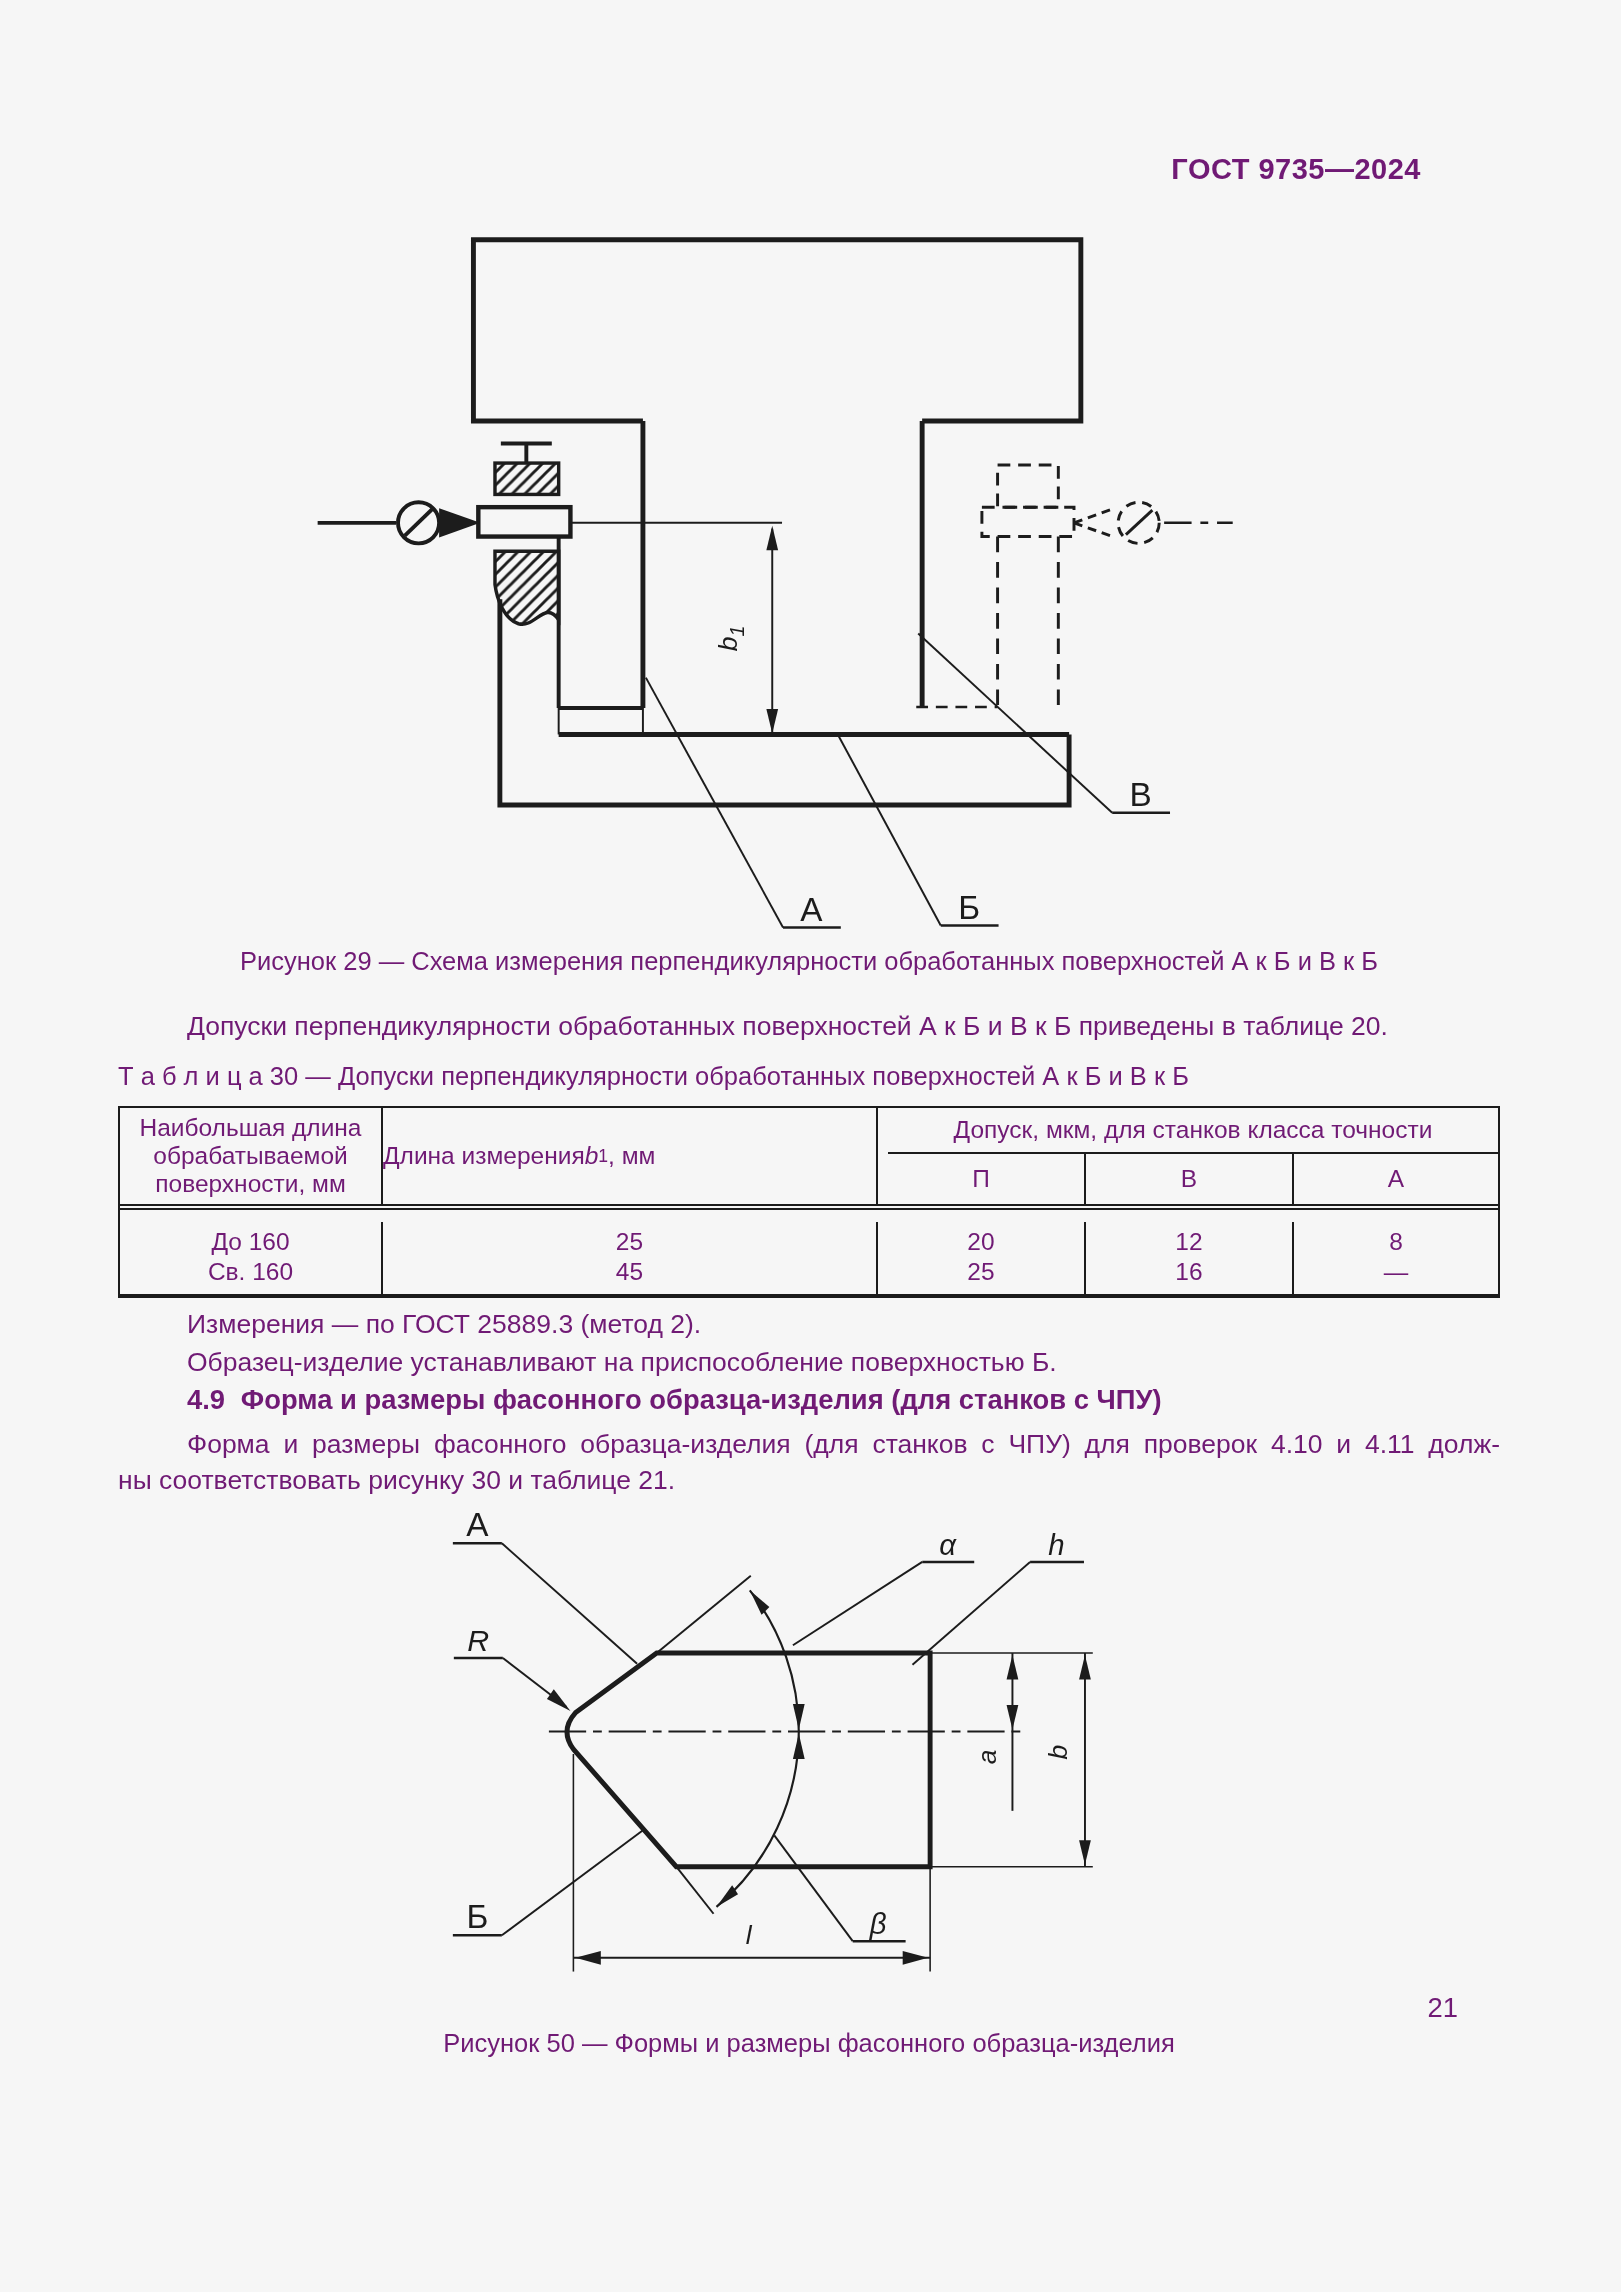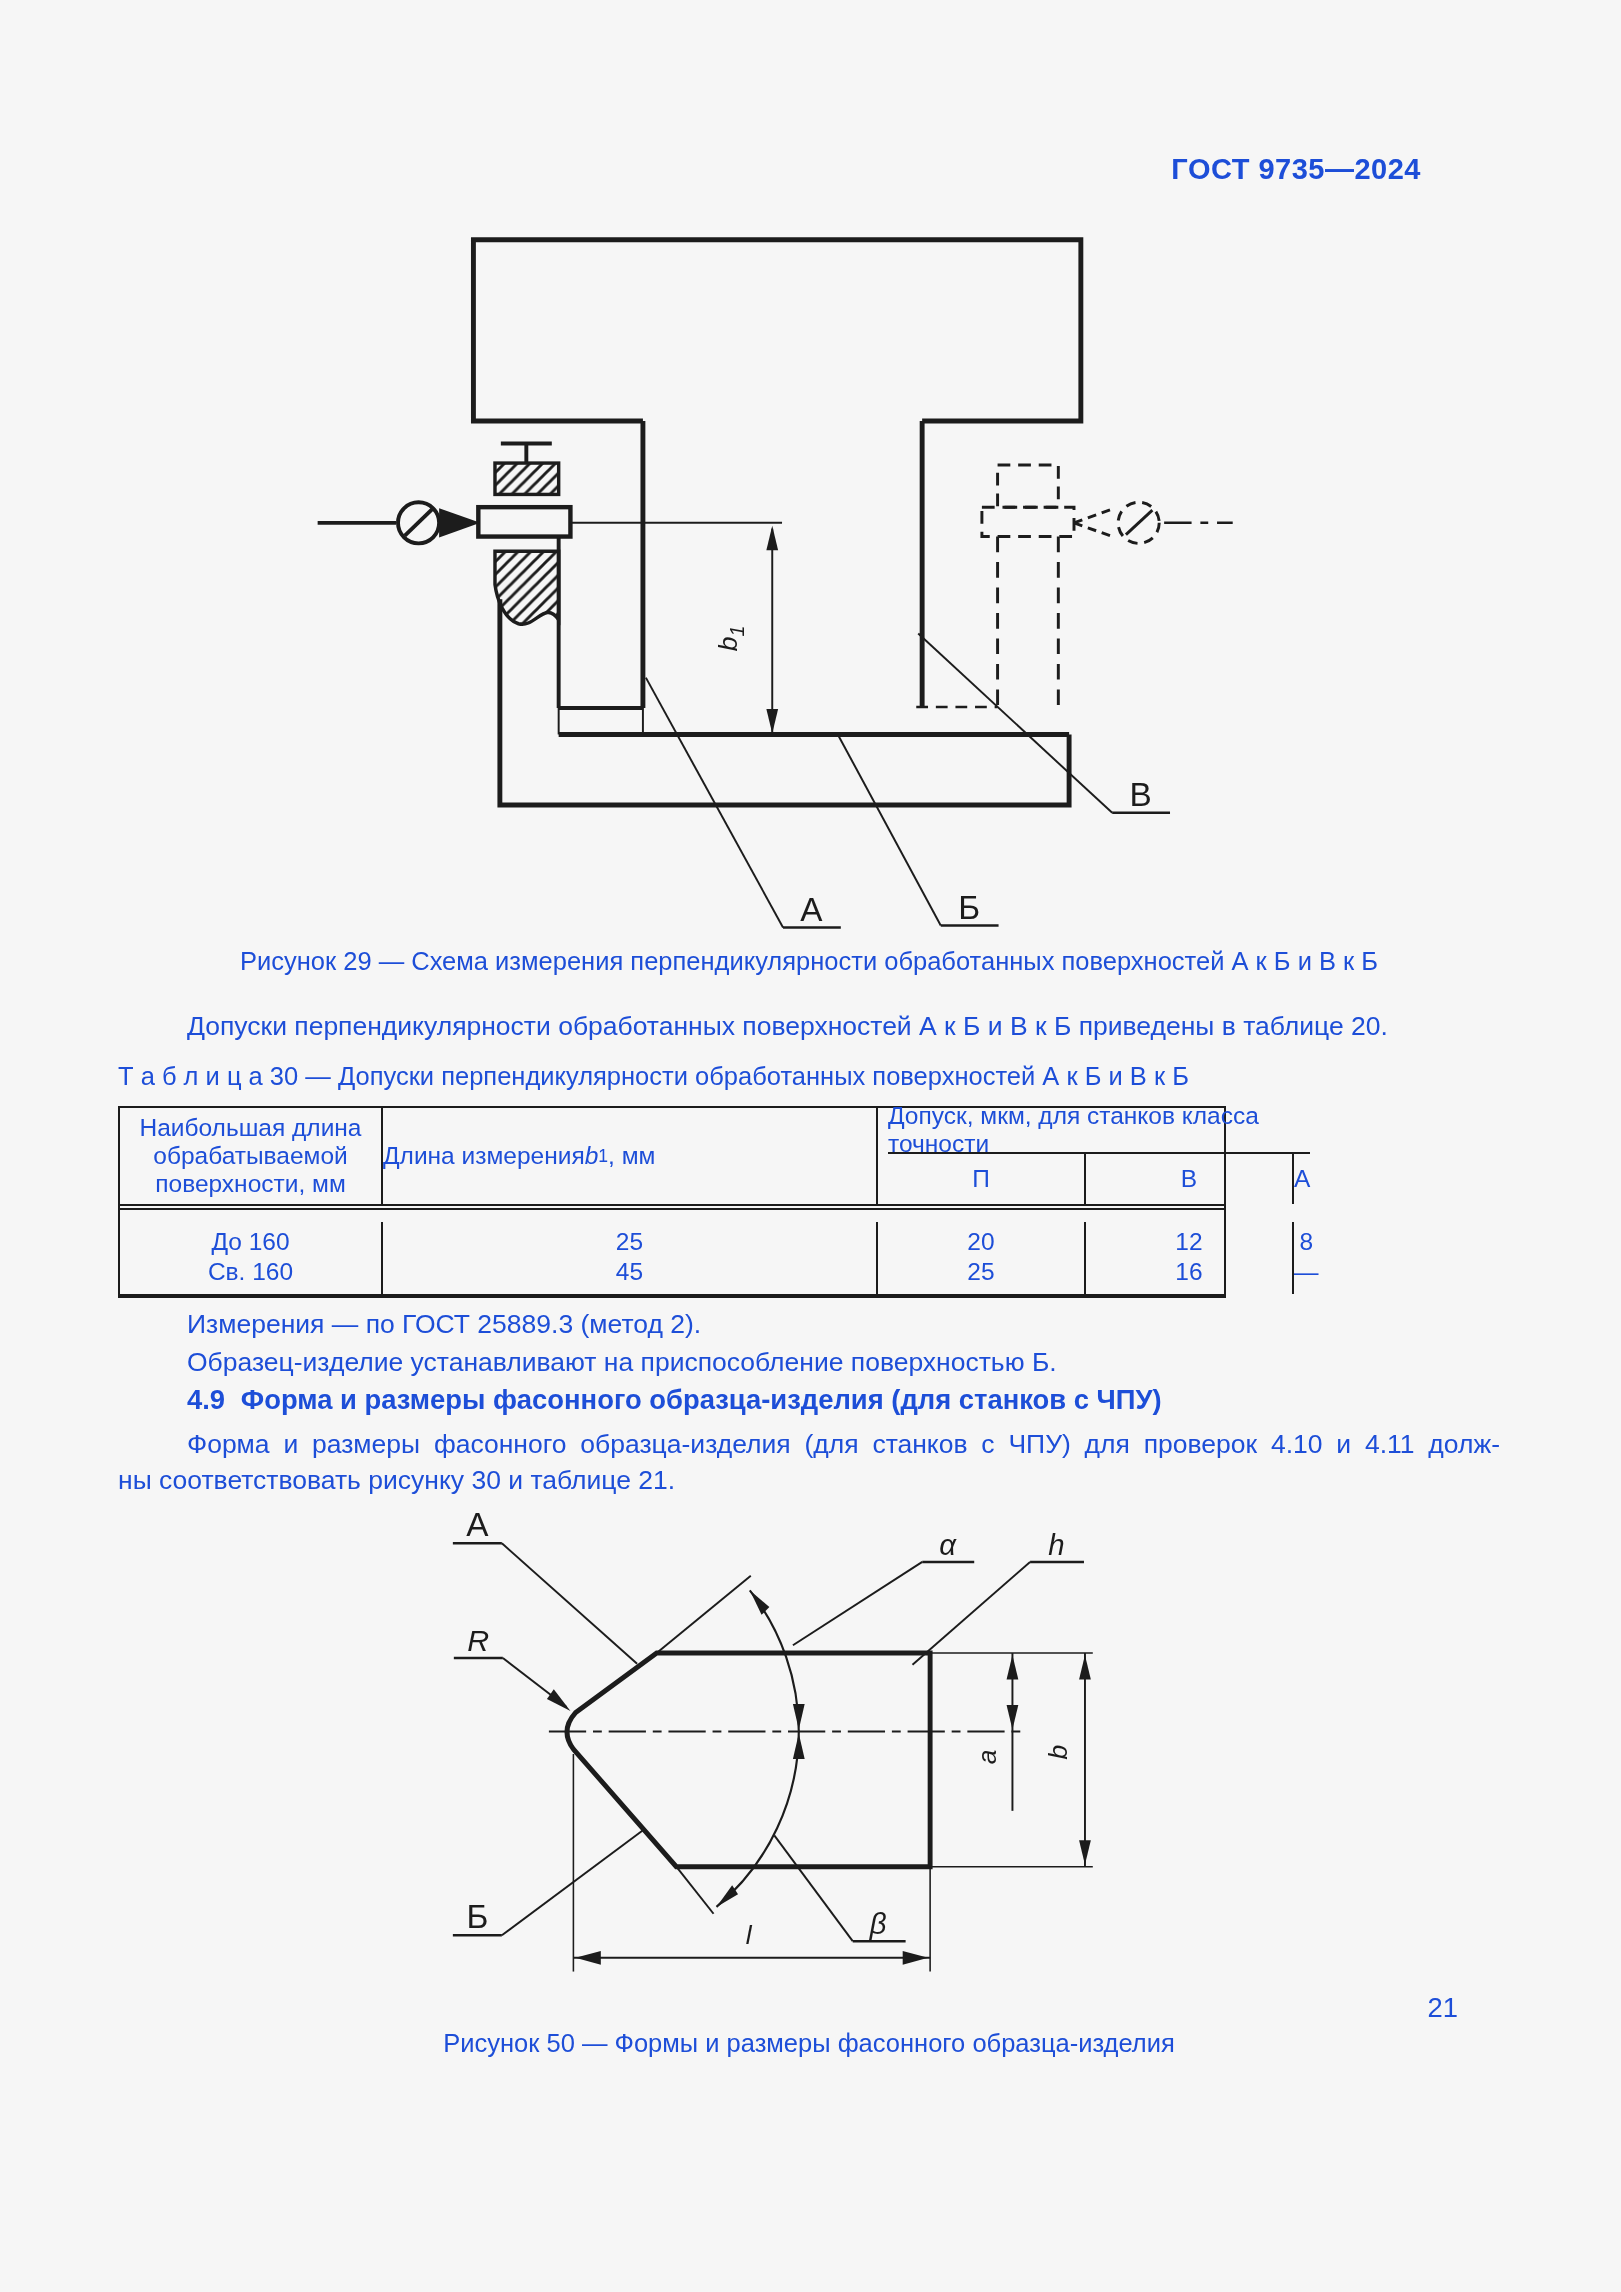--- a/index.html
+++ b/index.html
@@ -1,20 +1,20 @@
 <!DOCTYPE html>
 <html><head>
 <meta charset="utf-8">
 <style>
   html,body{margin:0;padding:0;}
   .page{
     position:relative;
     width:1621px;height:2293px;
     background:#f6f6f6;
-    color:#1d4ed8;
+    color:#701a75;
     font-family:"Liberation Sans", sans-serif;
     overflow:hidden;
   }
   .doc-header{
     position:absolute;top:153px;right:200px;
     font-size:29px;font-weight:bold;letter-spacing:0.5px;
   }
   .fig-svg{position:absolute;}
   .fig29{left:294px;top:225px;width:980px;height:725px;}
   .fig30{left:392px;top:1509px;width:745px;height:490px;}
@@ -27,21 +27,21 @@
   .para{
     position:absolute;left:118px;width:1382px;
     font-size:26.5px;line-height:36px;
   }
   .p1{top:1008px;text-indent:69px;white-space:nowrap;}
   .table-caption{
     position:absolute;left:118px;top:1062px;width:1382px;
     font-size:25.5px;white-space:nowrap;
   }
   .t20{
-    position:absolute;left:118px;top:1106px;width:1108px;
+    position:absolute;left:118px;top:1106px;width:1382px;
     border:2.9px solid #1c1c1c;border-bottom:4.9px solid #1c1c1c;
     box-sizing:border-box;background:transparent;
     font-size:24.5px;
   }
   .t20 .head{
     display:grid;
     grid-template-columns:263px 495px 208px 208px 1fr;
     grid-template-rows:46px 50px;
   }
   .t20 .c1{

